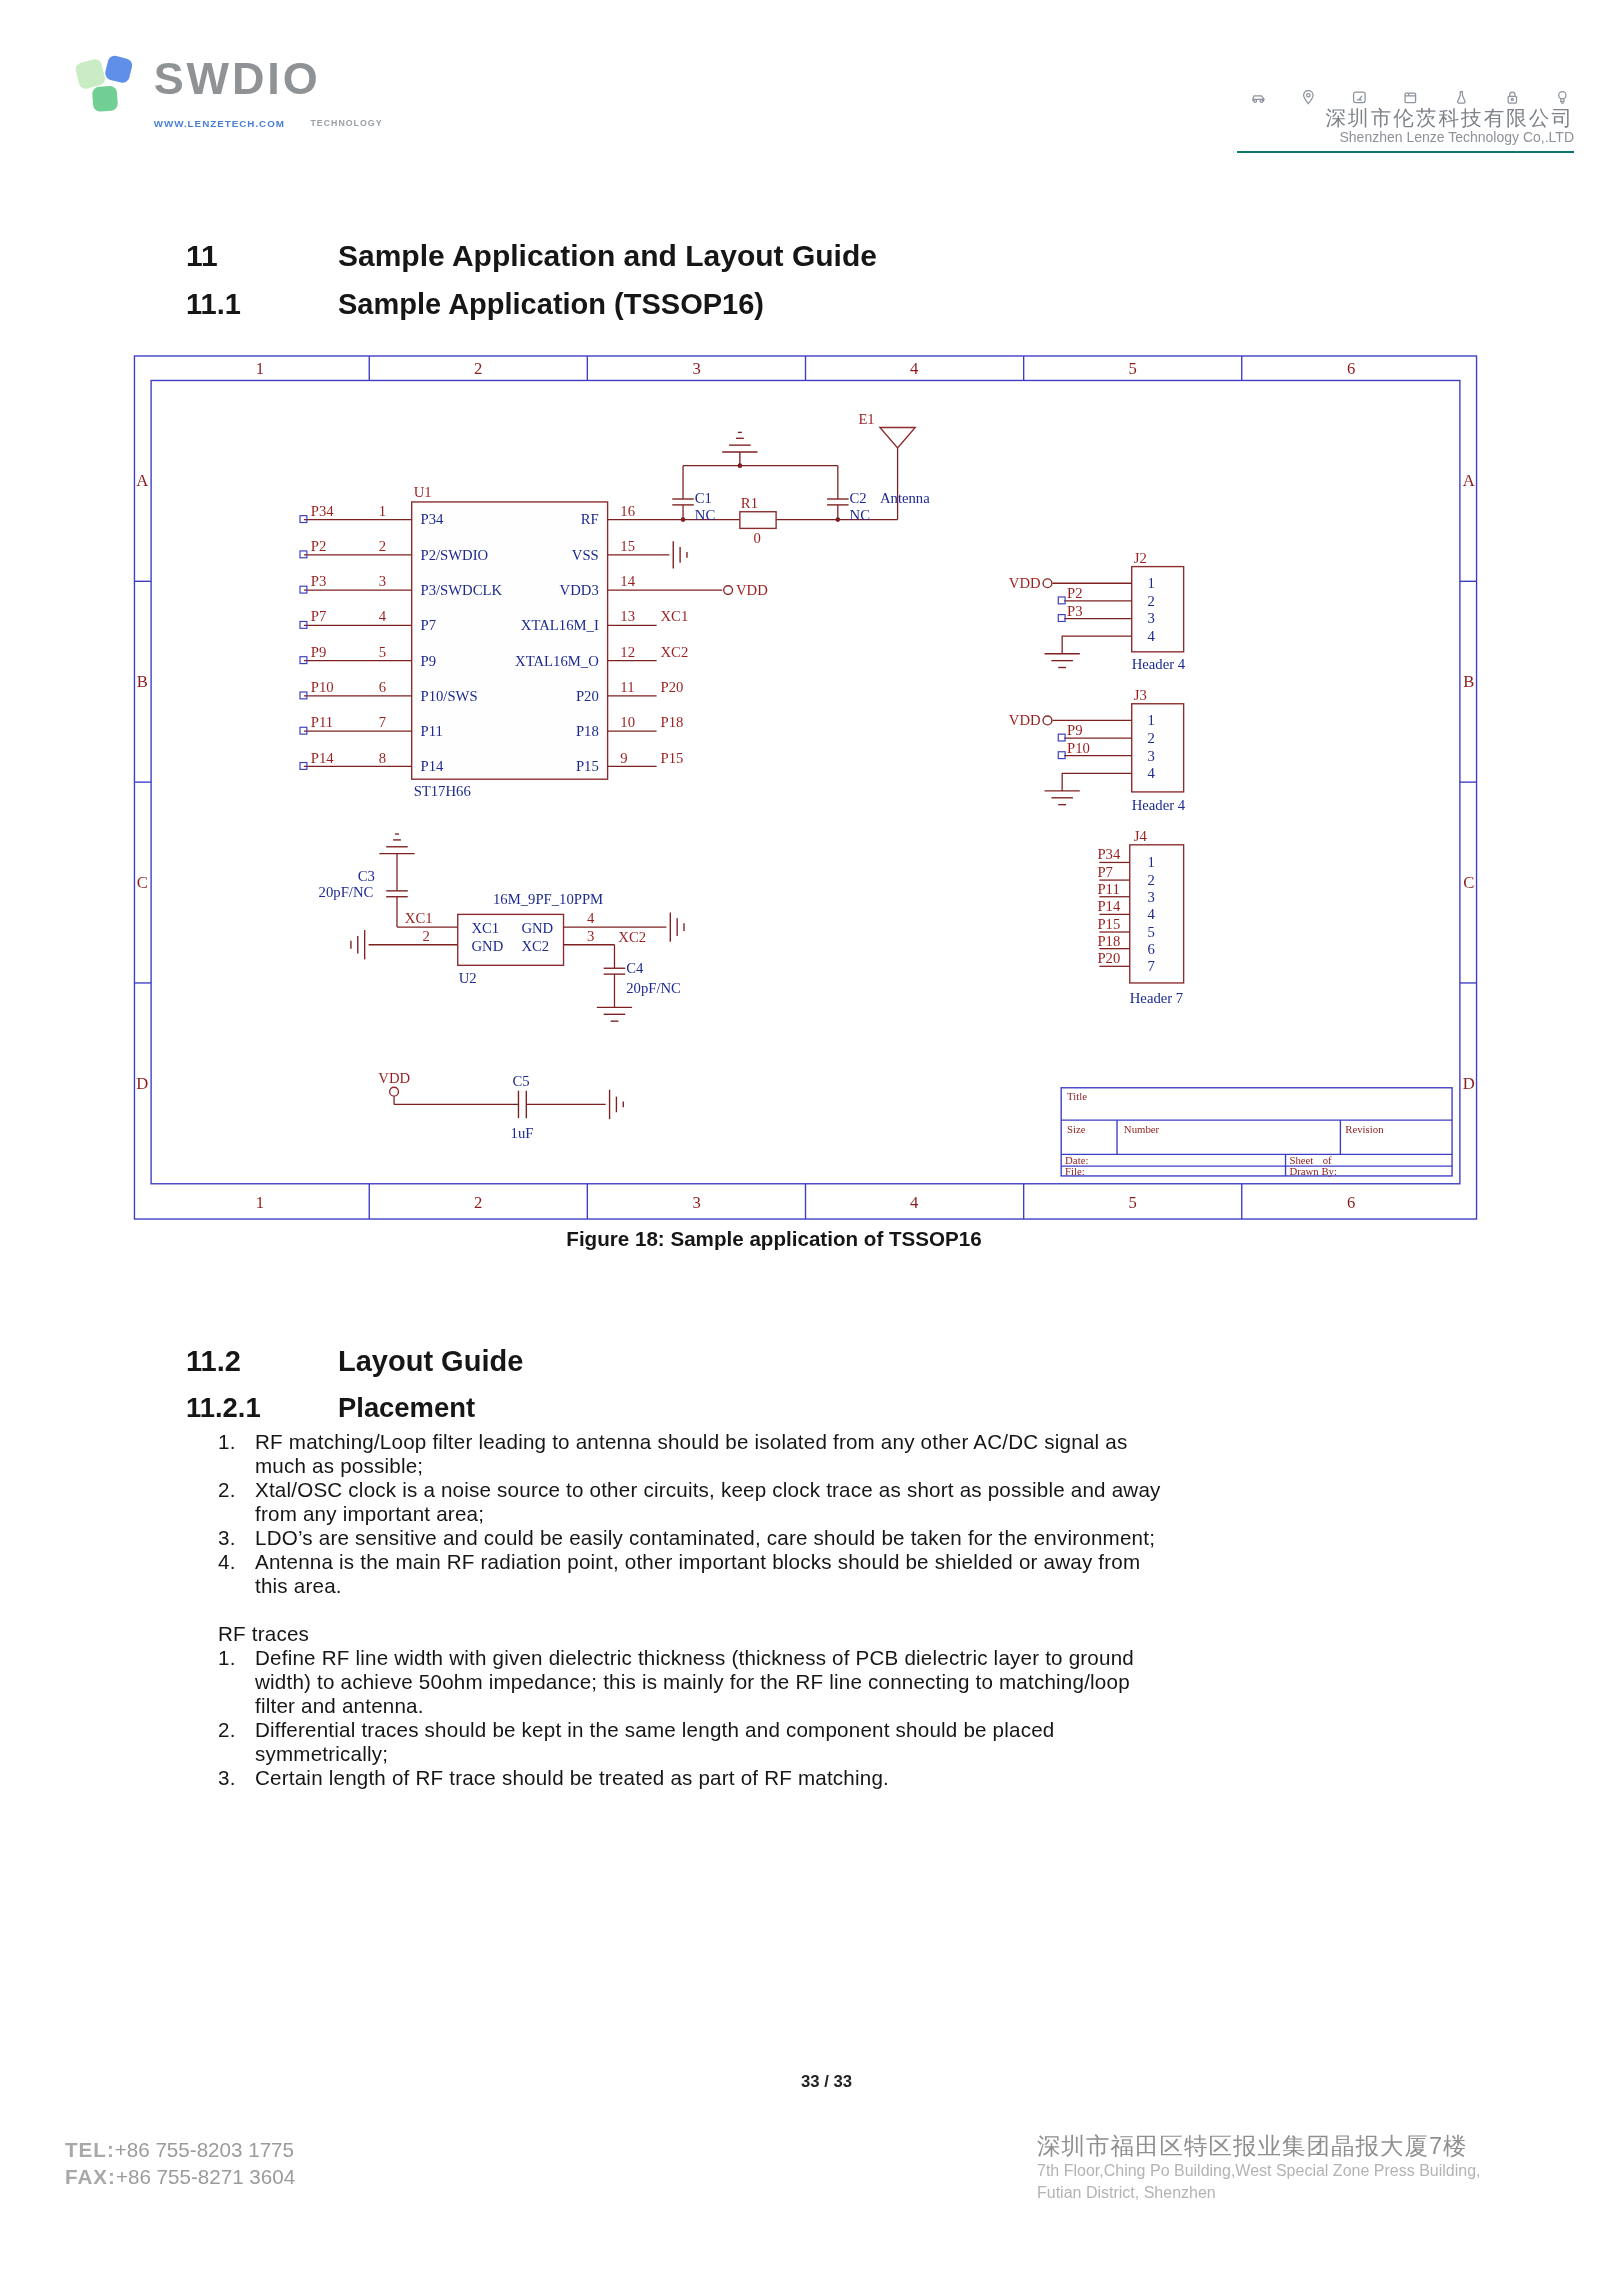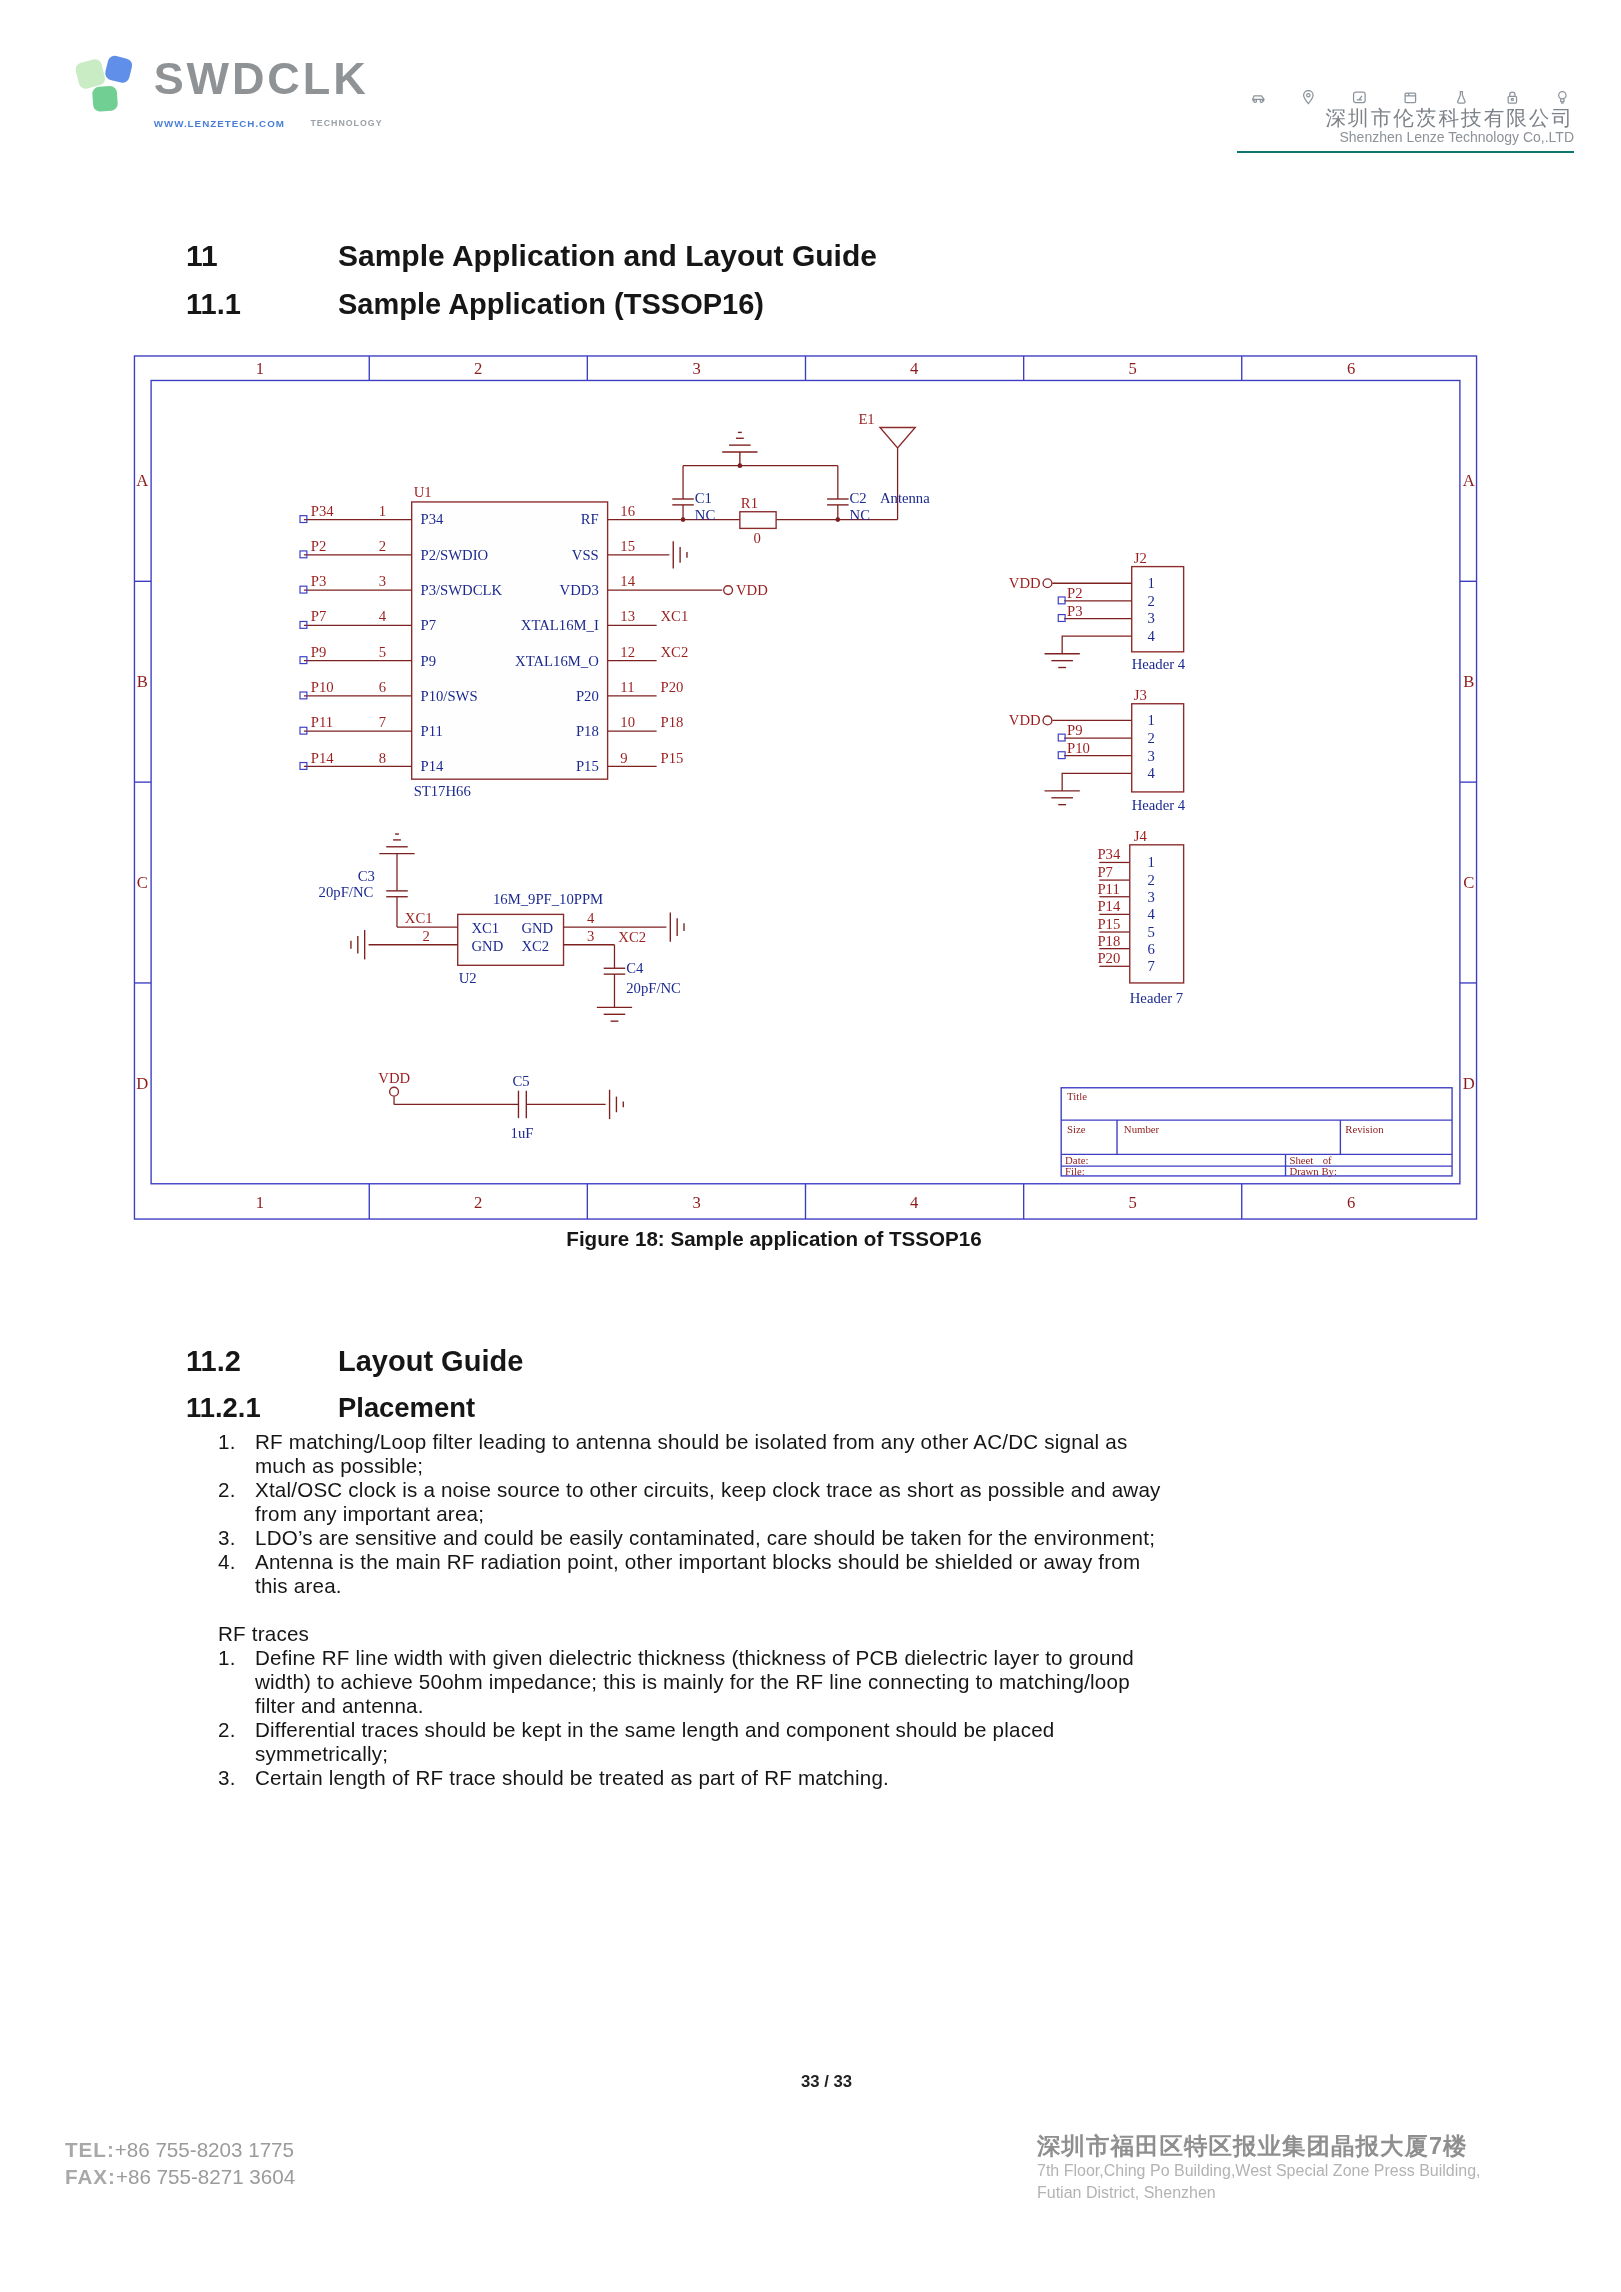--- a/index.html
+++ b/index.html
@@ -41,21 +41,21 @@
   .li .num{width:37px;flex:0 0 37px;}
   .ln{white-space:nowrap;}
   .gap-line{height:24px;}
 
   
   .pagenum{position:absolute;left:16px;top:2072px;width:1621px;text-align:center;
            font-size:16.7px;font-weight:bold;color:#222;}
   .footer-left{position:absolute;left:65px;top:2137px;font-size:20.6px;color:#9b9b9b;line-height:26.5px;}
   .footer-left b{color:#a8a8a8;letter-spacing:1px;}
   .footer-right{position:absolute;left:1037px;top:2133px;width:549px;}
-  .fr-cn{font-size:23.5px;font-weight:bold;color:#8f8f8f;letter-spacing:1px;line-height:27.4px;}
+  .fr-cn{font-size:23.5px;font-weight:normal;color:#8f8f8f;letter-spacing:1px;line-height:27.4px;}
   .fr-en{font-size:16px;color:#b3b3b3;line-height:21.6px;}
 
   
   .schematic{position:absolute;left:133px;top:355px;width:1345px;height:866px;}
   .sc-frame{stroke:#3d3dc4;stroke-width:1.4;fill:none;}
   .sc-wire{stroke:#7e2020;stroke-width:1.3;fill:none;}
   .sc-comp{stroke:#8b2b2b;stroke-width:1.4;fill:#fffefe;}
   .sc-port{stroke:#3d3dc4;stroke-width:1.2;fill:none;}
   .sc-gnd{stroke:#7e2020;stroke-width:1.4;}
   .sc-dot{fill:#7e2020;}
@@ -69,21 +69,21 @@
 
 <div class="page">
 
   <div class="logo">
     <svg class="logo-cube" viewBox="0 0 72 70">
       <rect x="8" y="12" width="27" height="27" rx="7" fill="#c9ecc4" transform="rotate(-14 21 25)"></rect>
       <rect x="38" y="8" width="25" height="25" rx="7" fill="#5f8fe8" transform="rotate(14 50 20)"></rect>
       <rect x="24" y="38" width="25" height="25" rx="7" fill="#72cf94" transform="rotate(-4 36 50)"></rect>
     </svg>
     <div class="logo-textcol">
-      <div class="logo-brand">SWDCLK</div>
+      <div class="logo-brand">SWDIO</div>
       <div class="logo-sub">
         <span class="logo-site">WWW.LENZETECH.COM</span>
         <span class="logo-tag">TECHNOLOGY</span>
       </div>
     </div>
   </div>
 
   <div class="company">
     <div class="company-icons">
       <svg viewBox="0 0 14 14">

